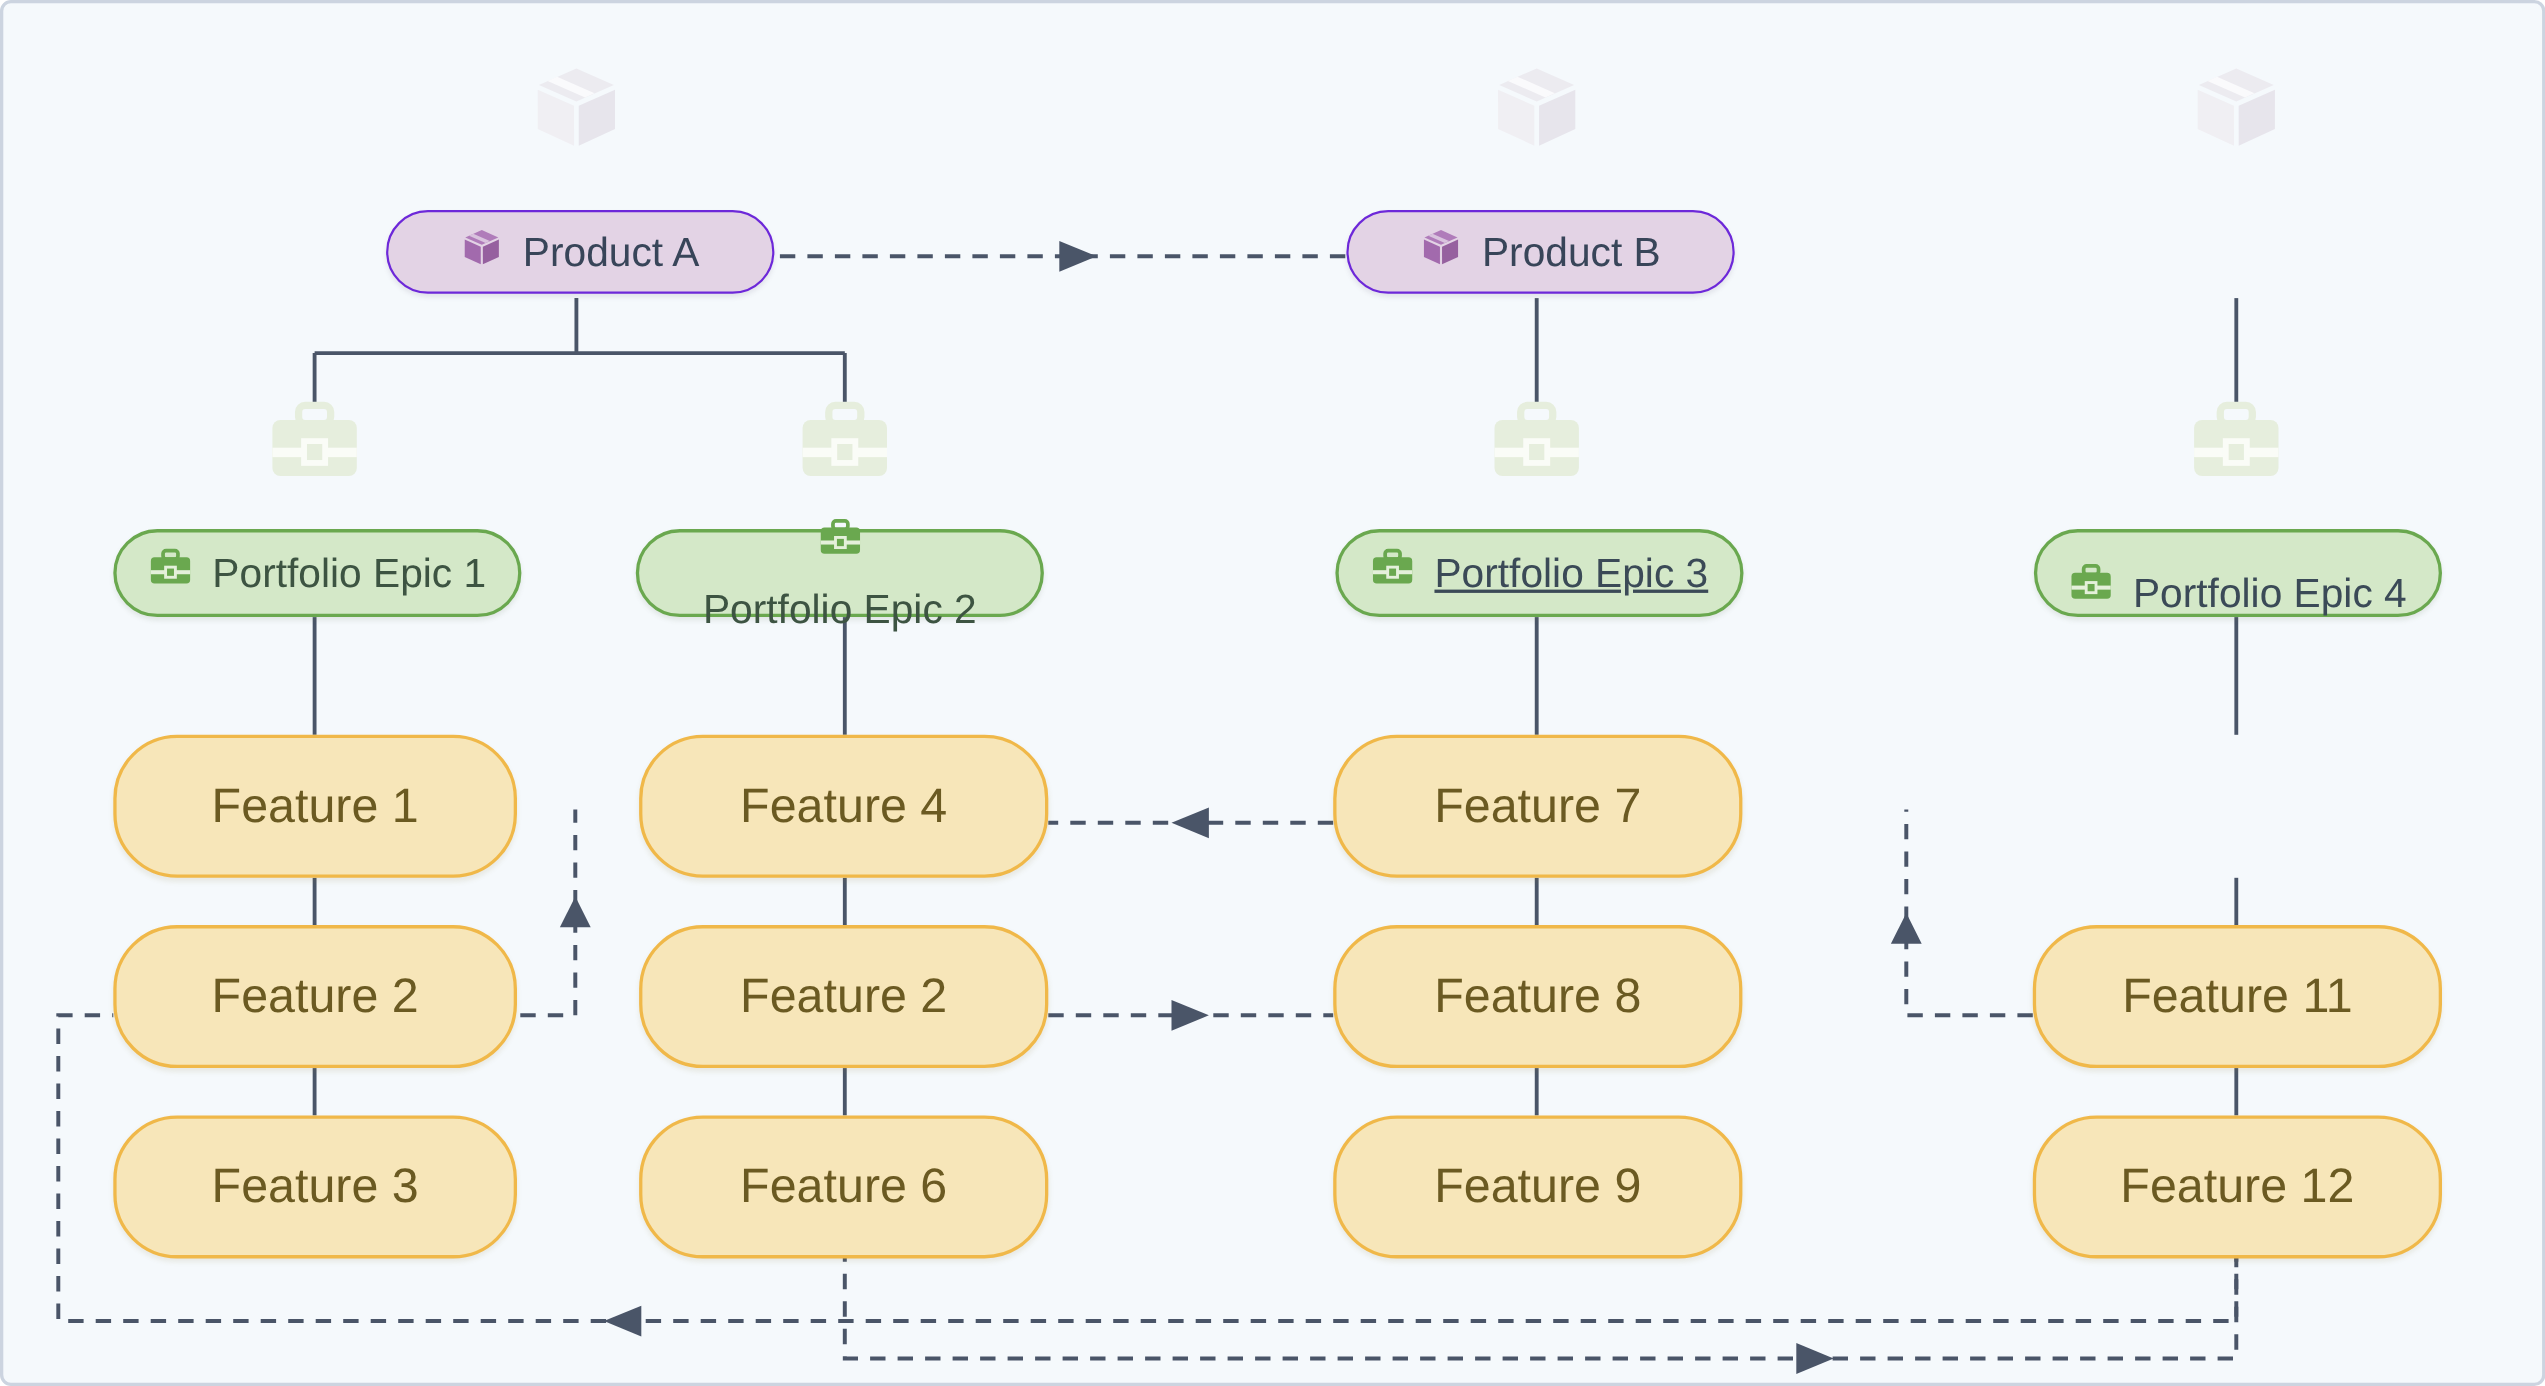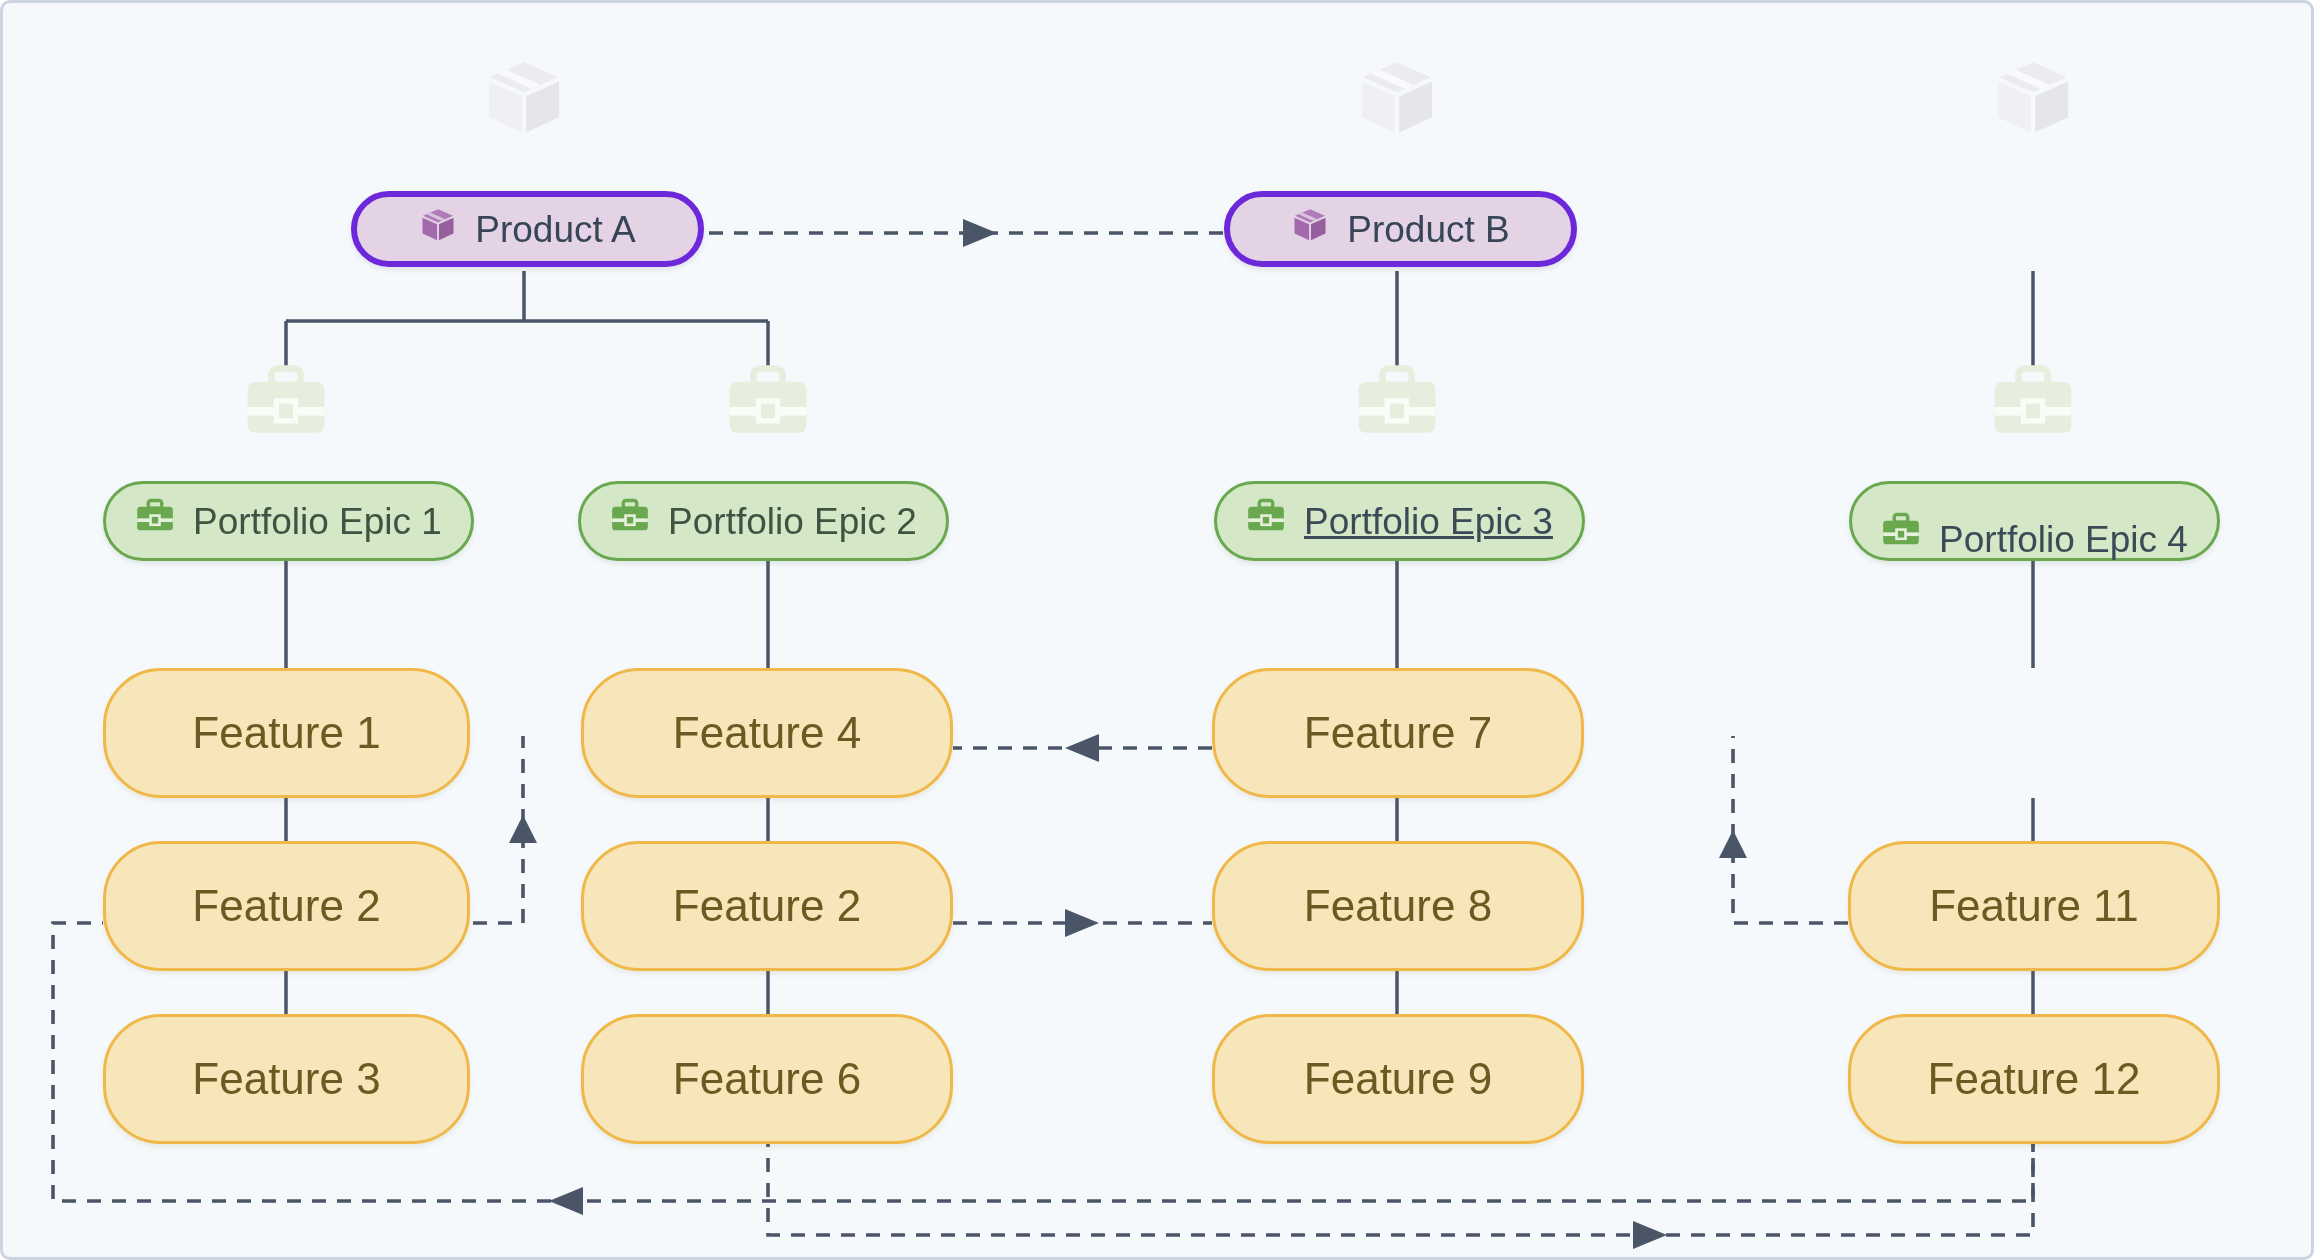--- a/index.html
+++ b/index.html
@@ -19,21 +19,21 @@
     box-sizing:border-box;
     display:flex;align-items:center;justify-content:center;
     gap:18px;
     white-space:nowrap;
   }
   .node .label{line-height:1;}
 
   
   .product{
     background:#e3d3e5;
-    border:6px solid #6d28d9;
+    border:2px solid #6d28d9;
     border-radius:42px;
     height:76px;
     font-size:37px;
     color:#384559;
     box-shadow:0 3px 5px rgba(90,80,110,.13);
   }
   
   .epic{
     background:#d4e8c8;
     border:3px solid #6aa84f;
@@ -207,21 +207,21 @@
       <svg width="40" height="37" viewBox="0 0 26 24" xmlns="http://www.w3.org/2000/svg">
         <rect x="8.6" y="1.6" width="8.8" height="5" rx="1.8" fill="none" stroke="#6aa84f" stroke-width="2.2"></rect>
         <rect x="1.4" y="5.6" width="23.2" height="15.4" rx="2.2" fill="#6aa84f"></rect>
         <rect x="1.4" y="13.2" width="23.2" height="2.4" fill="#e4f0da"></rect>
         <rect x="10.1" y="11.4" width="5.8" height="6" fill="#6aa84f" stroke="#e4f0da" stroke-width="1.7"></rect>
       </svg>
     </span>
     <span class="label">Portfolio Epic 1</span>
   </div>
 
-  <div class="node epic tint-green" style="left:575px;top:478px;width:371px;">
+  <div class="node epic tint-green" style="left:575px;top:478px;width:371px;flex-direction:column;">
     <span class="inline-icon">
       <svg width="40" height="37" viewBox="0 0 26 24" xmlns="http://www.w3.org/2000/svg">
         <rect x="8.6" y="1.6" width="8.8" height="5" rx="1.8" fill="none" stroke="#6aa84f" stroke-width="2.2"></rect>
         <rect x="1.4" y="5.6" width="23.2" height="15.4" rx="2.2" fill="#6aa84f"></rect>
         <rect x="1.4" y="13.2" width="23.2" height="2.4" fill="#e4f0da"></rect>
         <rect x="10.1" y="11.4" width="5.8" height="6" fill="#6aa84f" stroke="#e4f0da" stroke-width="1.7"></rect>
       </svg>
     </span>
     <span class="label">Portfolio Epic 2</span>
   </div>

